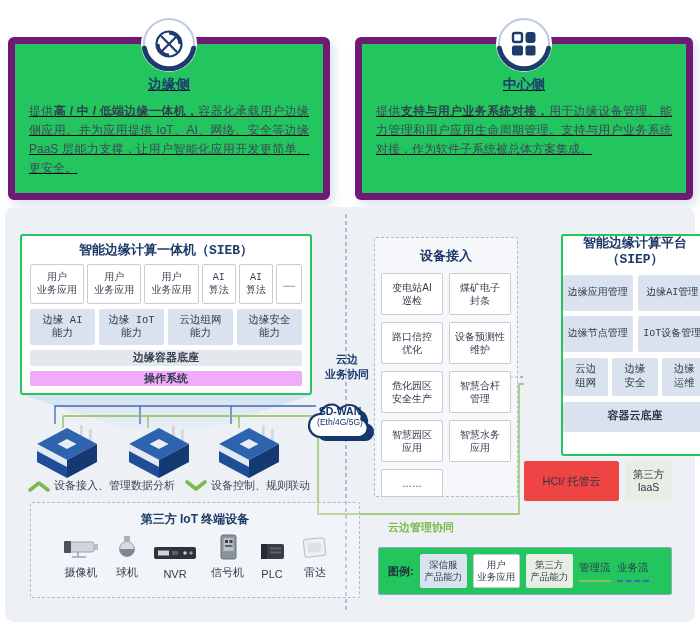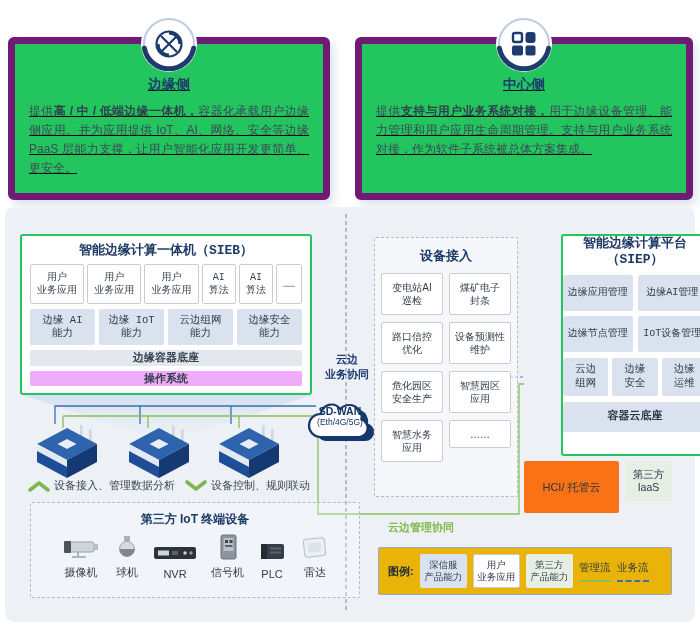--- a/index.html
+++ b/index.html
@@ -66,27 +66,27 @@
   .biz-grid .box-white { height:42px; }
   .biz-grid .dots { height:28px; }
 
   .siep-box { left:524px; top:234px; width:148px; height:222px; padding:0; display:flex; flex-direction:column; gap:6px;margin-left:37px; }
   .siep-grid2 { display:grid; grid-template-columns:1fr 1fr; gap:5px; }
   .siep-grid2 .box-blue { height:36px; font-size:10px; }
   .siep-grid3 { display:grid; grid-template-columns:1fr 1fr 1fr; gap:4px; }
   .siep-grid3 .box-blue { height:38px; }
   .siep-base { height:30px; font-size:11px; font-weight:bold; }
 
-  .hci-box  { position:absolute; left:524px; top:461px; width:95px; height:52px; background:#f97316; border-radius:2px;
+  .hci-box  { position:absolute; left:524px; top:461px; width:95px; height:40px; background:#ef4444; border-radius:2px;
               display:flex; align-items:center; justify-content:center; font-size:11px; color:#2b3646; z-index:4; }
   .iaas-box { position:absolute; left:625px; top:461px; width:47px; height:40px; background:#e7efe5; border-radius:2px;
               display:flex; align-items:center; justify-content:center; font-size:10.5px; color:#2b3646;
               text-align:center; white-space:pre-line; line-height:1.25; z-index:4; }
 
-  .legend { position:absolute; left:378px; top:547px; width:294px; height:48px; background:#eab308;
+  .legend { position:absolute; left:378px; top:547px; width:294px; height:48px; background:#22c55e;
             border:1px solid #93a9c6; border-radius:2px; display:flex; align-items:center; gap:6px;
             padding:17px 9px; z-index:4; }
   .legend-label { font-size:11px; font-weight:bold; color:#1e2b3a; white-space:nowrap; }
   .legend-swatch { width:47px; height:34px; border-radius:2px; display:flex; align-items:center; justify-content:center;
                    text-align:center; font-size:9.5px; line-height:1.25; color:#333c49; white-space:pre-line; }
   .sw-sangfor { background:#d9e2ee; }
   .sw-user { background:#fff; border:1px solid #c8cdd5; }
   .sw-third { background:#e7efe5; }
   .legend-flow { display:flex; flex-direction:column; align-items:center; }
   .legend-flow .t { font-size:10.5px; color:#333c49; }
@@ -287,20 +287,22 @@
       <div class="box-white">变电站AI
 巡检</div>
       <div class="box-white">煤矿电子
 封条</div>
       <div class="box-white">路口信控
 优化</div>
       <div class="box-white">设备预测性
 维护</div>
       <div class="box-white">危化园区
 安全生产</div>
+      <div class="box-white">智慧合杆
+管理</div>
       <div class="box-white">智慧园区
 应用</div>
       <div class="box-white">智慧水务
 应用</div>
       <div class="box-white dots">……</div>
     </div>
   </div>
 
   <div class="navy-box siep-box">
     <div class="navy-title">智能边缘计算平台

